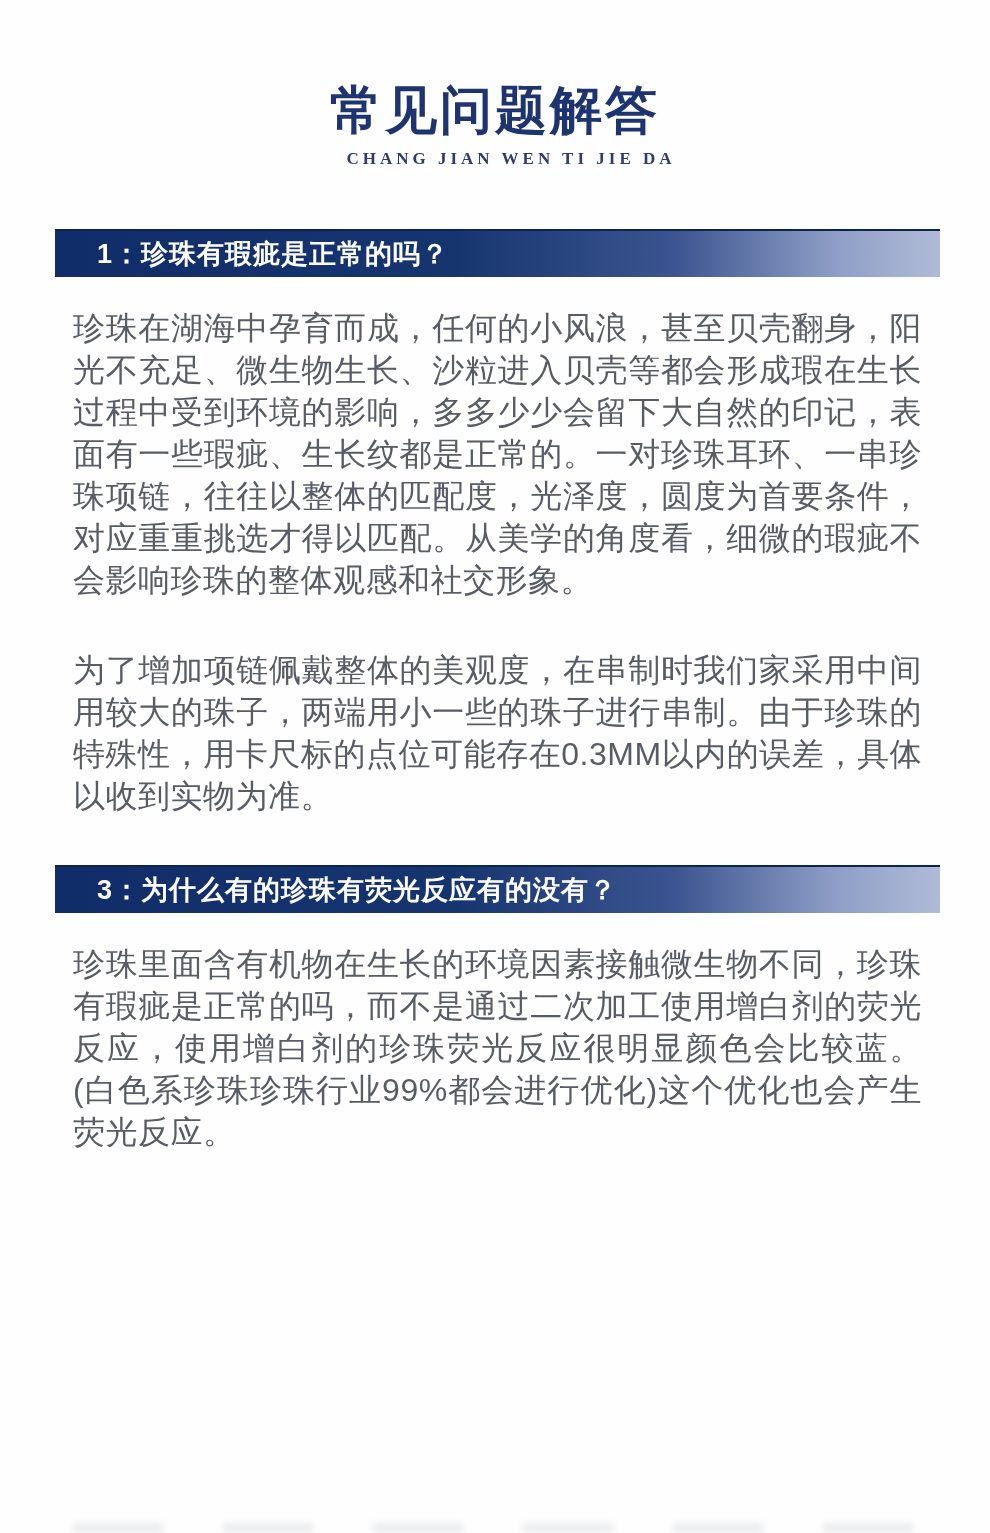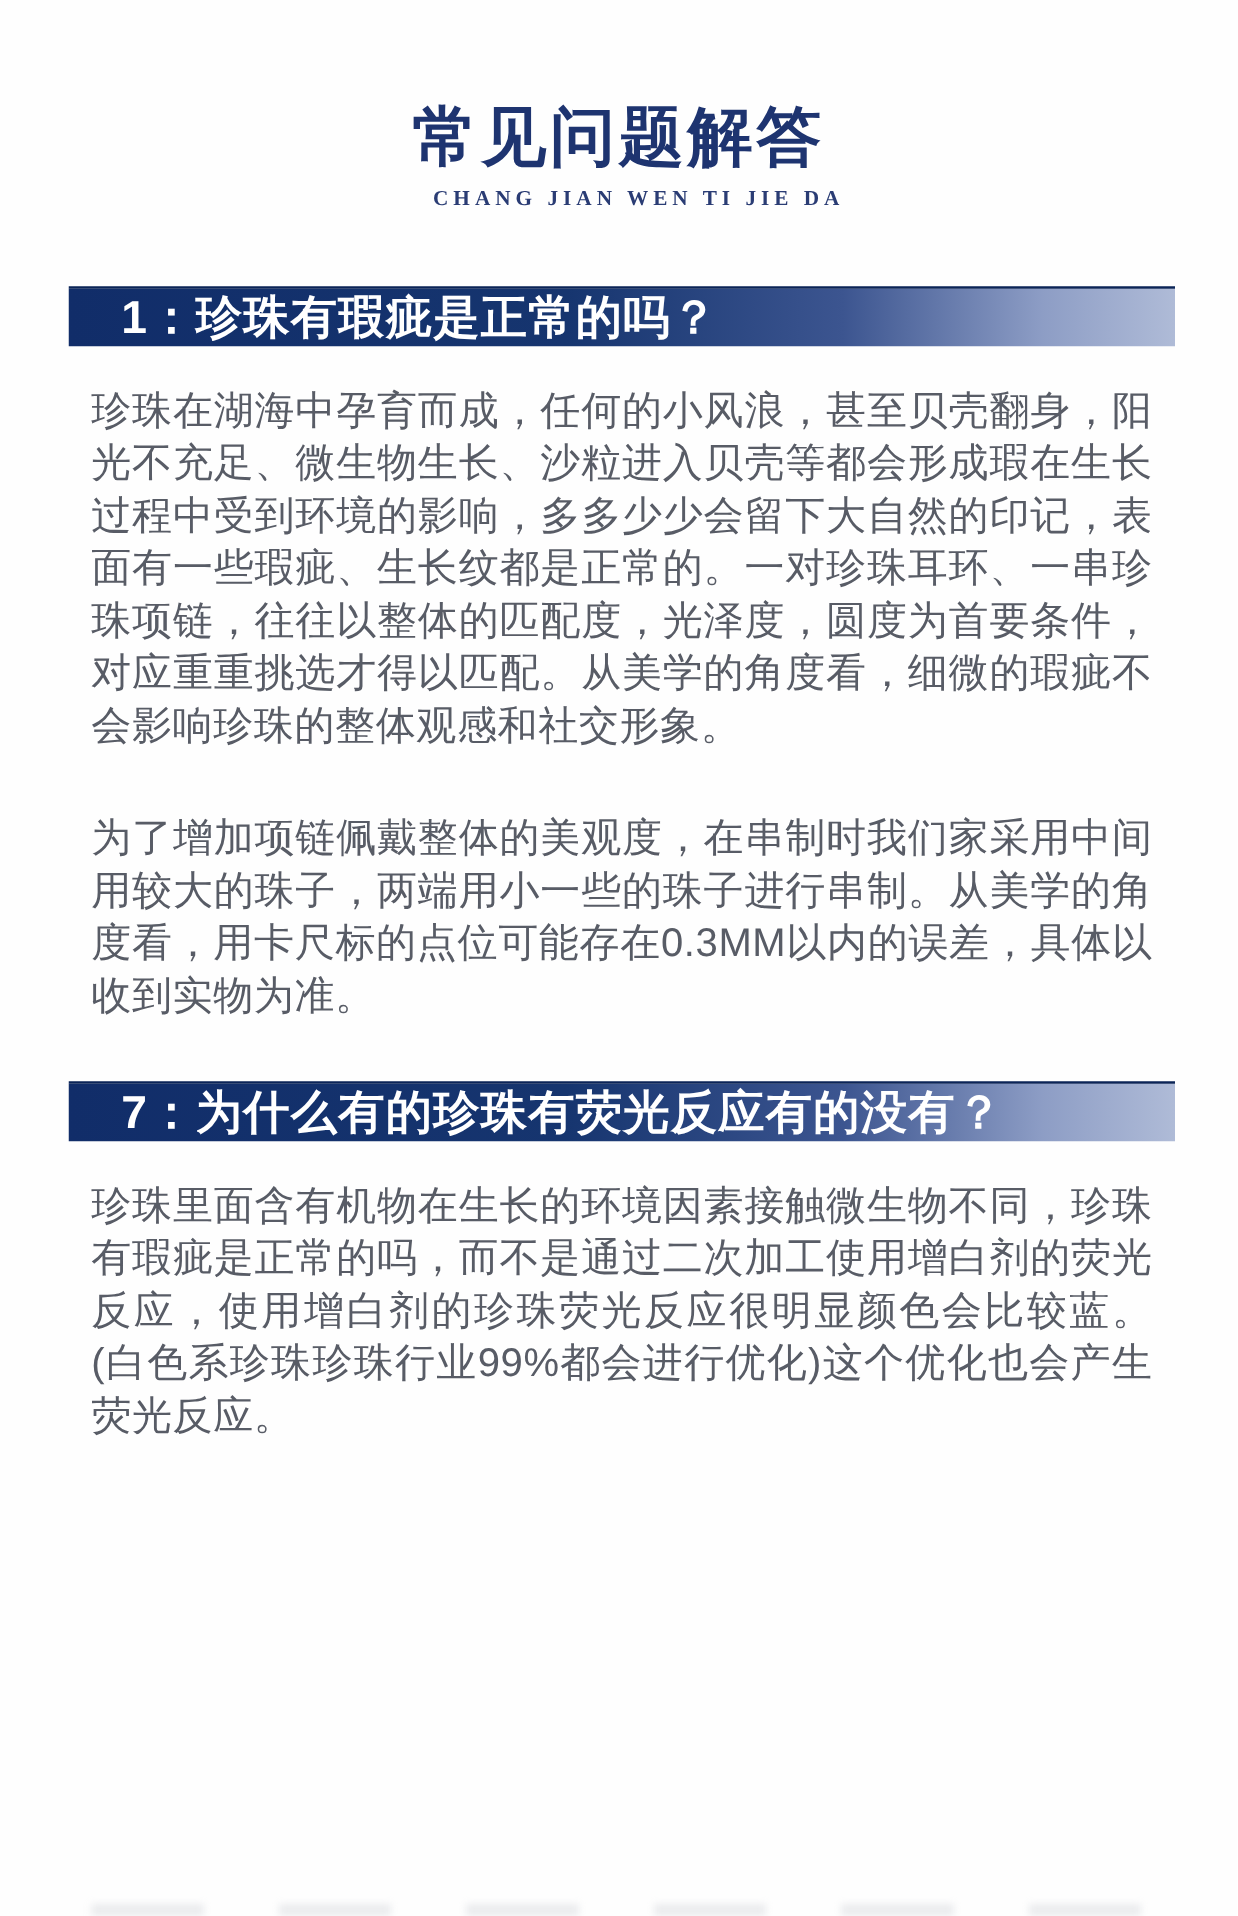--- a/index.html
+++ b/index.html
@@ -48,21 +48,21 @@
   .q-bar {
     margin: 0 50px 0 55px;
     height: 48px;
     background: linear-gradient(to right, #112d69 0%, #16356f 45%, #3c5590 70%, #8d9dc5 88%, #afbbd7 100%);
     border-top: 2px solid #0b2457;
     display: flex;
     align-items: center;
   }
   .q-label {
     color: #ffffff;
-    font-size: 37px;
+    font-size: 27px;
     font-weight: 700;
     padding-left: 42px;
     letter-spacing: 1px;
     white-space: nowrap;
   }
   .answer {
     margin: 30px 68px 0 73px;
     font-size: 32px;
     line-height: 42px;
     color: #585c66;
@@ -94,26 +94,26 @@
   <div class="faq-list">
 
     <div class="faq-section">
       <div class="q-bar">
         <span class="q-label">1：珍珠有瑕疵是正常的吗？</span>
       </div>
       <p class="answer">珍珠在湖海中孕育而成，任何的小风浪，甚至贝壳翻身，阳光不充足、微生物生长、沙粒进入贝壳等都会形成瑕在生长过程中受到环境的影响，多多少少会留下大自然的印记，表面有一些瑕疵、生长纹都是正常的。一对珍珠耳环、一串珍珠项链，往往以整体的匹配度，光泽度，圆度为首要条件，对应重重挑选才得以匹配。从美学的角度看，细微的瑕疵不会影响珍珠的整体观感和社交形象。</p>
     </div>
 
     <div class="faq-section">
-      <p class="answer">为了增加项链佩戴整体的美观度，在串制时我们家采用中间用较大的珠子，两端用小一些的珠子进行串制。从美学的角度看，用卡尺标的点位可能存在0.3MM以内的误差，具体以收到实物为准。</p>
+      <p class="answer">为了增加项链佩戴整体的美观度，在串制时我们家采用中间用较大的珠子，两端用小一些的珠子进行串制。由于珍珠的特殊性，用卡尺标的点位可能存在0.3MM以内的误差，具体以收到实物为准。</p>
     </div>
 
     <div class="faq-section">
       <div class="q-bar">
-        <span class="q-label">7：为什么有的珍珠有荧光反应有的没有？</span>
+        <span class="q-label">3：为什么有的珍珠有荧光反应有的没有？</span>
       </div>
       <p class="answer">珍珠里面含有机物在生长的环境因素接触微生物不同，珍珠有瑕疵是正常的吗，而不是通过二次加工使用增白剂的荧光反应，使用增白剂的珍珠荧光反应很明显颜色会比较蓝。(白色系珍珠珍珠行业99%都会进行优化)这个优化也会产生荧光反应。</p>
     </div>
 
 
   </div>
 
   <div class="cutoff-row"></div>
 
 </div>

